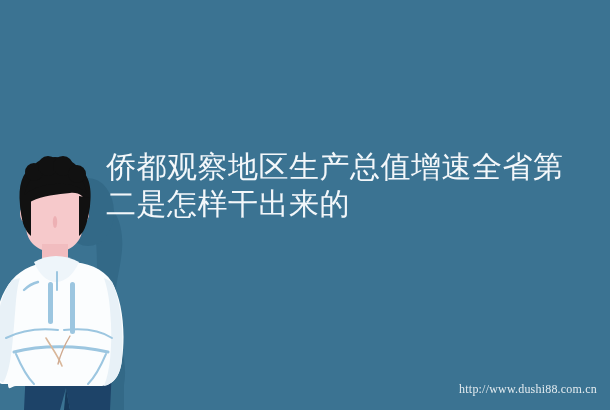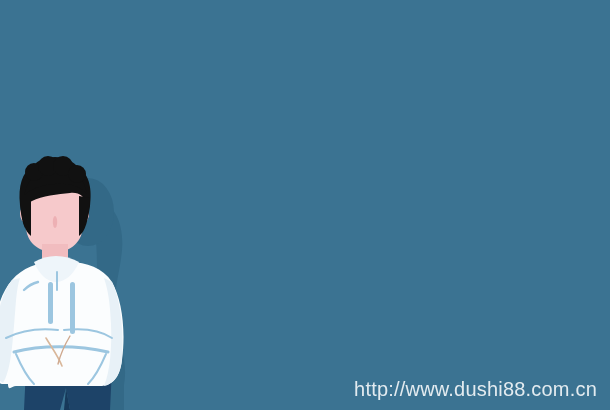--- a/index.html
+++ b/index.html
@@ -42,24 +42,24 @@
     white-space: nowrap;
     font-family: "DejaVu Sans", "Liberation Sans", sans-serif;
   }
 
   
   #watermark {
     position: absolute;
     right: 13px;
     bottom: 12px;
     color: rgba(255,255,255,0.86);
-    font-size: 20px;
+    font-size: 12px;
     line-height: 18px;
     letter-spacing: 0.2px;
-    font-family: Liberation Sans, sans-serif;
+    font-family: Liberation Serif, serif;
     white-space: nowrap;
   }
 </style>
 </head>
 <body>
 
 <div id="card">
 
   <svg id="illustration" viewBox="0 0 610 410" xmlns="http://www.w3.org/2000/svg">
 
@@ -143,16 +143,20 @@
       <path d="M6 338 C22 330 40 328 58 330" stroke="#9cc6e0" stroke-width="2" fill="none" stroke-linecap="round"></path>
       <path d="M112 338 C100 330 82 328 64 330" stroke="#9cc6e0" stroke-width="2" fill="none" stroke-linecap="round"></path>
       <path d="M14 352 C40 345 78 345 108 352" stroke="#9cc6e0" stroke-width="3" fill="none" stroke-linecap="round"></path>
       <path d="M16 354 C22 368 28 378 34 384" stroke="#9cc6e0" stroke-width="2" fill="none" stroke-linecap="round"></path>
       <path d="M106 354 C100 368 94 378 88 384" stroke="#9cc6e0" stroke-width="2" fill="none" stroke-linecap="round"></path>
       <path d="M46 338 C52 348 58 356 62 366" stroke="#d9b79a" stroke-width="1.6" fill="none" stroke-linecap="round"></path>
       <path d="M70 336 C64 346 60 356 58 364" stroke="#cfa98f" stroke-width="1.4" fill="none" stroke-linecap="round"></path>
     </g>
   </svg>
 
+  <div id="title-block">
+    <div class="title-line">侨都观察地区生产总值增速全省第</div>
+    <div class="title-line">二是怎样干出来的</div>
+  </div>
 
   <div id="watermark">http://www.dushi88.com.cn</div>
 
 </div>
 
 </body></html>

